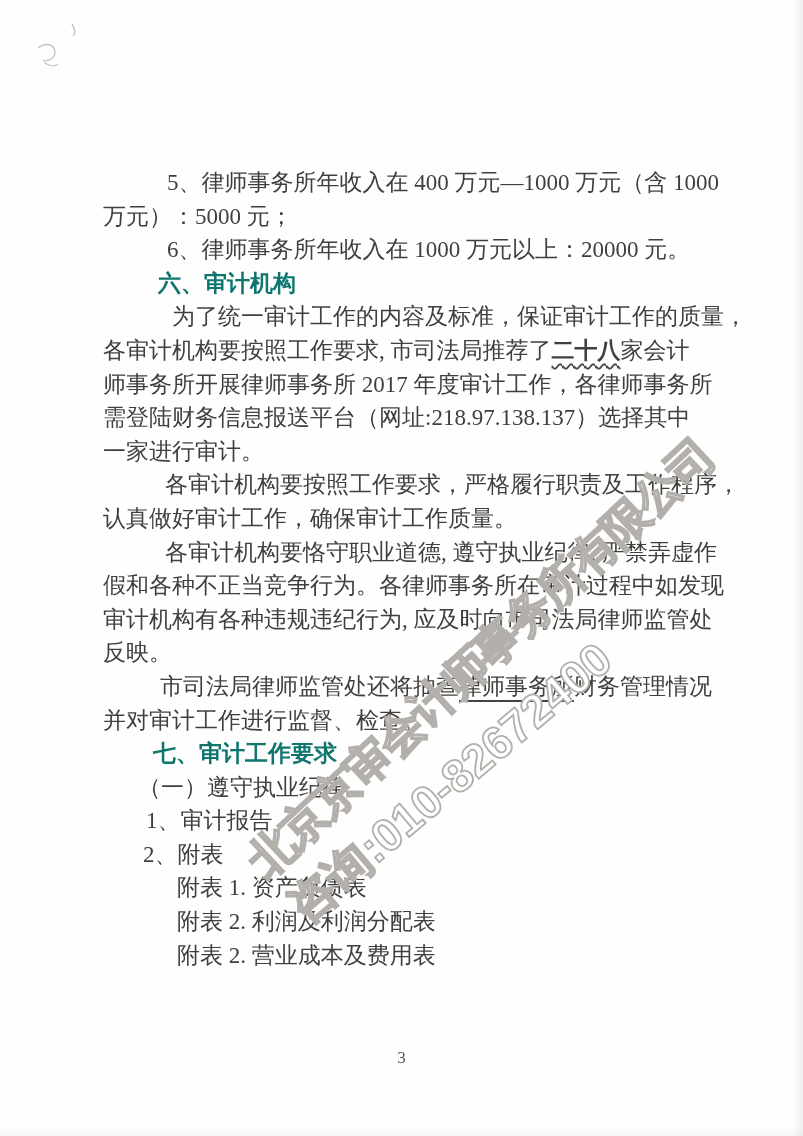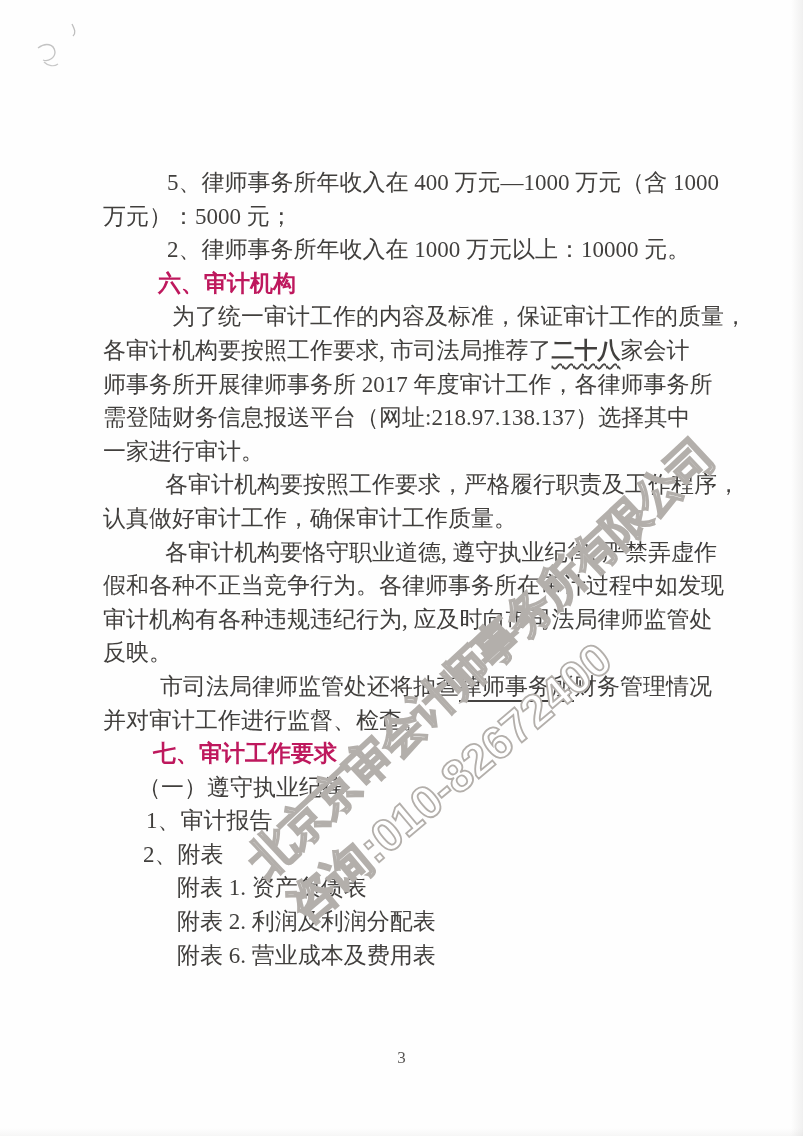--- a/index.html
+++ b/index.html
@@ -18,21 +18,21 @@
   .textblock{
     position:absolute;left:103px;top:166px;width:640px;
     color:#413f3d;
     font-size:23px;
   }
   .ln{
     height:33.6px;line-height:33.6px;
     white-space:nowrap;
     letter-spacing:0;
   }
-  .b{font-weight:bold;color:#be185d;}
+  .b{font-weight:bold;color:#0f766e;}
   .ind35{padding-left:35px}
   .ind40{padding-left:40px}
   .ind43{padding-left:43px}
   .ind50{padding-left:50px}
   .ind55{padding-left:55px}
   .ind57{padding-left:57px}
   .ind62{padding-left:62px}
   .ind64{padding-left:64px}
   .ind69{padding-left:69px}
   .ind74{padding-left:74px}
@@ -104,42 +104,42 @@
 
   <svg class="pencil" width="120" height="100" viewBox="0 0 120 100">
     <path d="M72,24 C75,30 76,33 73,36" fill="none" stroke="#9b9b9b" stroke-width="1.3" opacity="0.65"></path>
     <path d="M38,48 C46,42 54,44 55,52 C55,58 48,62 43,60" fill="none" stroke="#9b9b9b" stroke-width="1.3" opacity="0.6"></path>
     <path d="M44,62 C48,66 54,67 58,64" fill="none" stroke="#9b9b9b" stroke-width="1.2" opacity="0.55"></path>
   </svg>
 
   <main class="textblock">
     <div class="ln ind64"><span>5、律师事务所年收入在 400 万元—1000 万元（含 1000</span></div>
     <div class="ln"><span>万元）：5000 元；</span></div>
-    <div class="ln ind64"><span>2、律师事务所年收入在 1000 万元以上：10000 元。</span></div>
+    <div class="ln ind64"><span>6、律师事务所年收入在 1000 万元以上：20000 元。</span></div>
     <div class="ln ind55 b"><span>六、审计机构</span></div>
     <div class="ln ind69"><span>为了统一审计工作的内容及标准，保证审计工作的质量，</span></div>
     <div class="ln"><span>各审计机构要按照工作要求, 市司法局推荐了</span><span class="wavy">二十八</span><span>家会计</span></div>
     <div class="ln"><span>师事务所开展律师事务所 2017 年度审计工作，各律师事务所</span></div>
     <div class="ln"><span>需登陆财务信息报送平台（网址:218.97.138.137）选择其中</span></div>
     <div class="ln"><span>一家进行审计。</span></div>
     <div class="ln ind62"><span>各审计机构要按照工作要求，严格履行职责及工作程序，</span></div>
     <div class="ln"><span>认真做好审计工作，确保审计工作质量。</span></div>
     <div class="ln ind62"><span>各审计机构要恪守职业道德, 遵守执业纪律, 严禁弄虚作</span></div>
     <div class="ln"><span>假和各种不正当竞争行为。各律师事务所在审计过程中如发现</span></div>
     <div class="ln"><span>审计机构有各种违规违纪行为, 应及时向市司法局律师监管处</span></div>
     <div class="ln"><span>反映。</span></div>
     <div class="ln ind57"><span>市司法局律师监管处还将抽查</span><span class="uline">律师事务所</span><span>财务管理情况</span></div>
     <div class="ln"><span>并对审计工作进行监督、检查。</span></div>
     <div class="ln ind50 b"><span>七、审计工作要求</span></div>
     <div class="ln ind35"><span>（一）遵守执业纪律</span></div>
     <div class="ln ind43"><span>1、审计报告</span></div>
     <div class="ln ind40"><span>2、附表</span></div>
     <div class="ln ind74"><span>附表 1. 资产负债表</span></div>
     <div class="ln ind74"><span>附表 2. 利润及利润分配表</span></div>
-    <div class="ln ind74"><span>附表 6. 营业成本及费用表</span></div>
+    <div class="ln ind74"><span>附表 2. 营业成本及费用表</span></div>
   </main>
 
   <div class="wm wm1">北京京审会计师事务所有限公司</div>
   <div class="wm wm2">咨询:010-82672400</div>
 
   <div class="pageno">3</div>
 
   <div class="edge-right"></div>
   <div class="edge-bottom"></div>
 </div>

